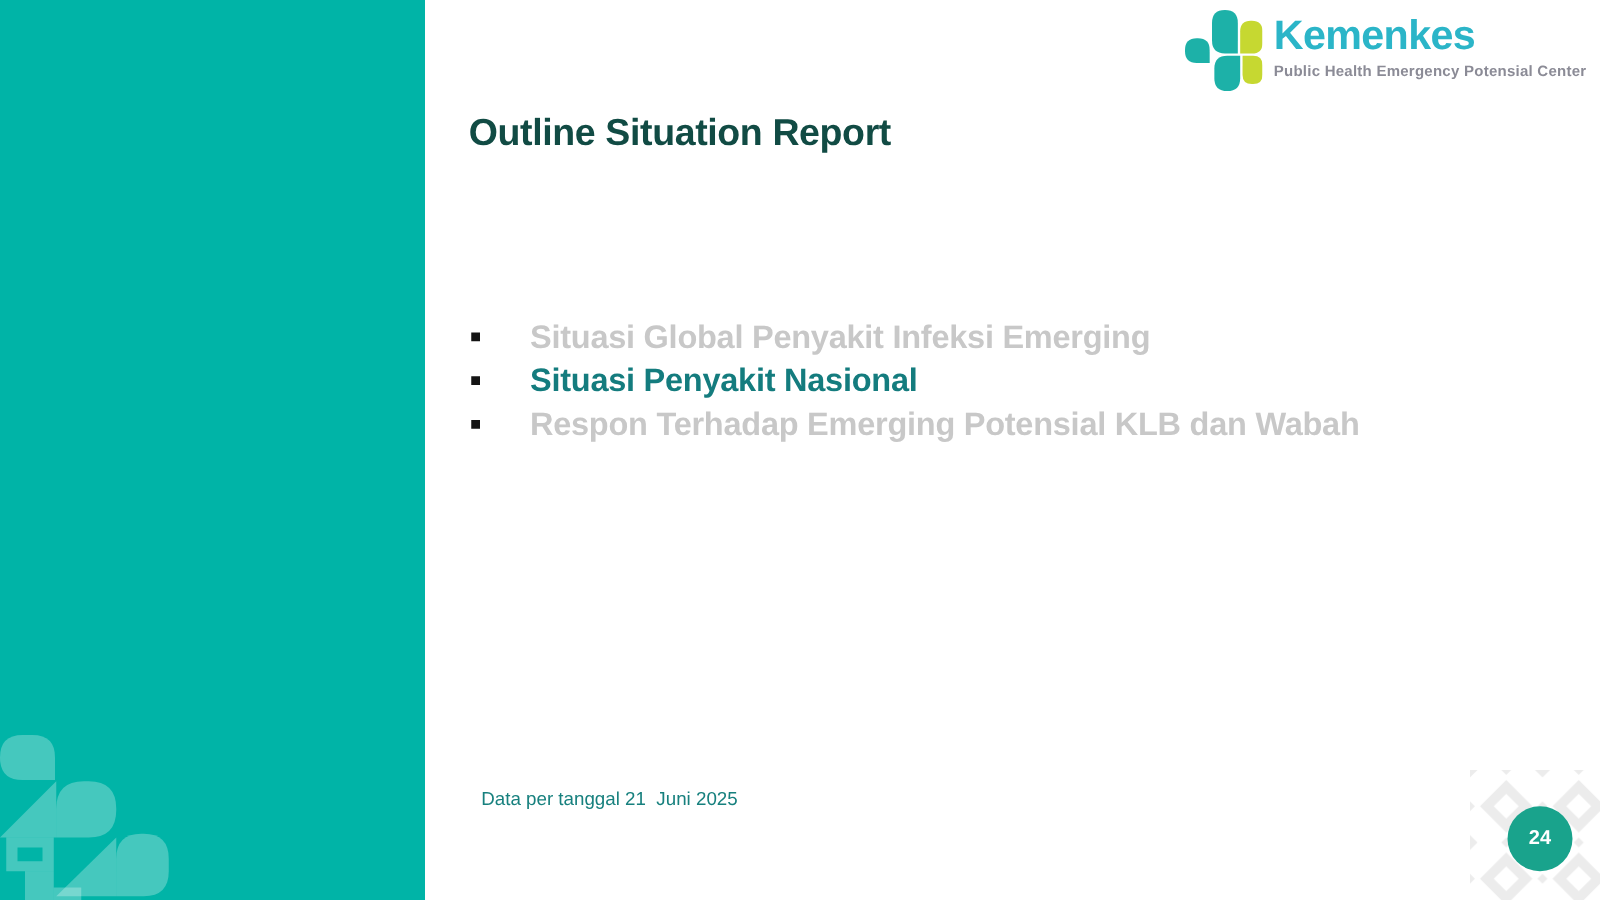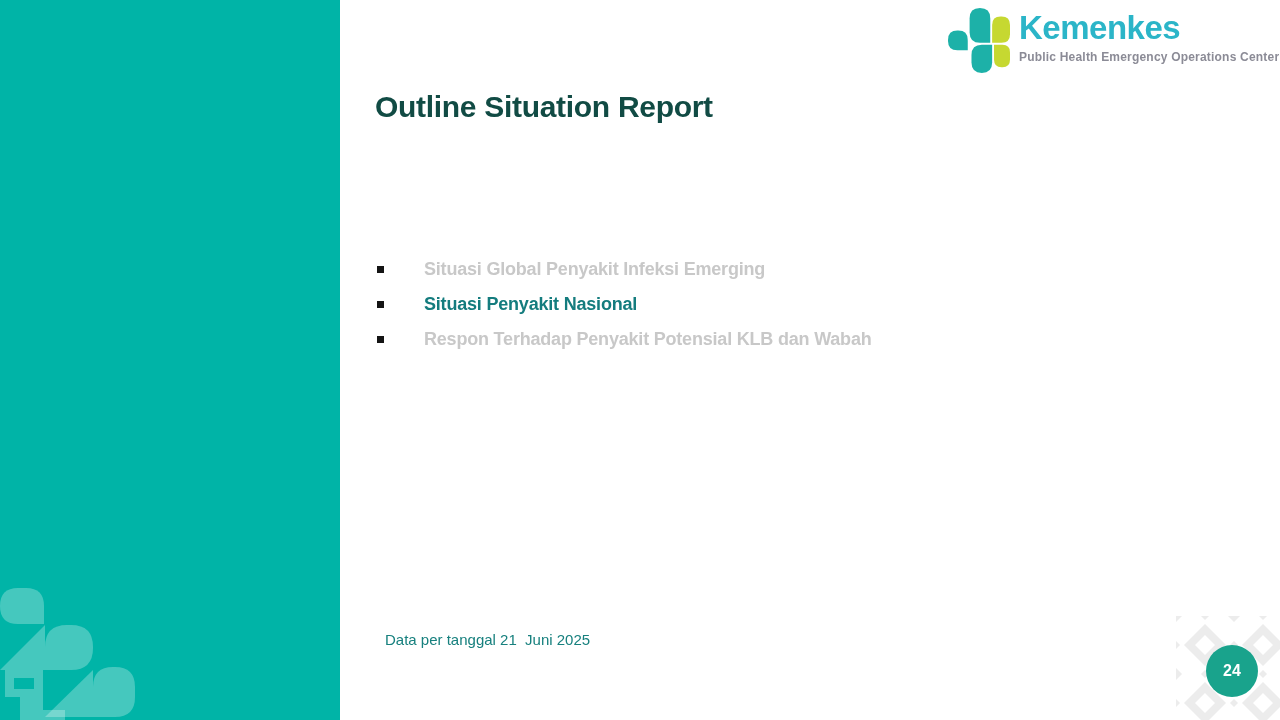--- a/index.html
+++ b/index.html
@@ -25,21 +25,21 @@
   .sidebar-pattern{position:absolute;left:0;bottom:0;display:block;}
   .logo{position:absolute;left:948px;top:5px;display:flex;align-items:flex-start;}
   .logo-mark{display:block;margin-right:9px;}
   .logo-text{padding-top:6px;}
   .logo-brand{font-size:33px;line-height:1.0;font-weight:700;letter-spacing:-0.5px;color:var(--brand-text-teal,#2bb5c8);}
   .logo-subtitle{margin-top:6px;font-size:12px;font-weight:700;letter-spacing:0.2px;color:var(--subtitle-gray,#8b8b96);white-space:nowrap;}
   .title{position:absolute;left:375px;top:90px;margin:0;font-size:30px;font-weight:700;letter-spacing:-0.3px;color:var(--title-dark-teal,#114b44);}
   .outline{position:absolute;left:377px;top:252px;margin:0;padding:0;list-style:none;}
   .outline-item{display:flex;align-items:center;height:35px;}
   .bullet{flex:none;width:7px;height:7px;background:var(--bullet-black,#141414);margin-right:40px;}
-  .outline-label{font-size:18px;font-weight:700;letter-spacing:-0.2px;white-space:nowrap;}
+  .outline-label{font-size:26px;font-weight:700;letter-spacing:-0.2px;white-space:nowrap;}
   .outline-label.inactive{color:var(--inactive-item-gray,#c8c8c8);}
   .outline-label.active{color:var(--active-item-teal,#147c7e);text-align:center;}
   .date-note{position:absolute;left:385px;top:631px;font-size:15px;color:var(--date-teal,#17807e);white-space:pre;}
   .corner-pattern{position:absolute;right:0;bottom:0;display:block;}
   .page-badge{
     position:absolute;left:1206px;top:645px;width:52px;height:52px;border-radius:50%;
     background:var(--page-badge-teal,#19a38c);color:#ffffff;font-size:16px;font-weight:700;
     display:flex;align-items:center;justify-content:center;
   }
 </style>
@@ -80,38 +80,38 @@
         <g transform="translate(47,12)">
           <path d="M0 28 L0 9 Q0 0 9 0 L10 0 Q19 0 19 9 L19 19 Q19 28 10 28 Z"></path>
         </g>
         <g transform="translate(49,42)">
           <path d="M0 0 L9 0 Q17 0 17 8 L17 16 Q17 24 9 24 L8 24 Q0 24 0 16 Z"></path>
         </g>
       </g>
     </svg>
     <div class="logo-text">
       <div class="logo-brand">Kemenkes</div>
-      <div class="logo-subtitle">Public Health Emergency Operations Center</div>
+      <div class="logo-subtitle">Public Health Emergency Potensial Center</div>
     </div>
   </header>
 
   <h1 class="title">Outline Situation Report</h1>
 
   <ul class="outline">
     <li class="outline-item">
       <span class="bullet"></span>
       <span class="outline-label inactive">Situasi Global Penyakit Infeksi Emerging</span>
     </li>
     <li class="outline-item">
       <span class="bullet"></span>
       <span class="outline-label active">Situasi Penyakit Nasional</span>
     </li>
     <li class="outline-item">
       <span class="bullet"></span>
-      <span class="outline-label inactive">Respon Terhadap Penyakit Potensial KLB dan Wabah</span>
+      <span class="outline-label inactive">Respon Terhadap Emerging Potensial KLB dan Wabah</span>
     </li>
   </ul>
 
   <div class="date-note">Data per tanggal 21  Juni 2025</div>
 
   <svg class="corner-pattern" width="104" height="104" viewBox="0 0 104 104" aria-hidden="true">
     <defs>
       <pattern id="snowtile" width="58" height="58" patternUnits="userSpaceOnUse">
         <g fill="var(--corner-pattern-gray,#ececec)">
           <path fill-rule="evenodd" d="M29 8 L50 29 L29 50 L8 29 Z M29 19 L39 29 L29 39 L19 29 Z"></path>

